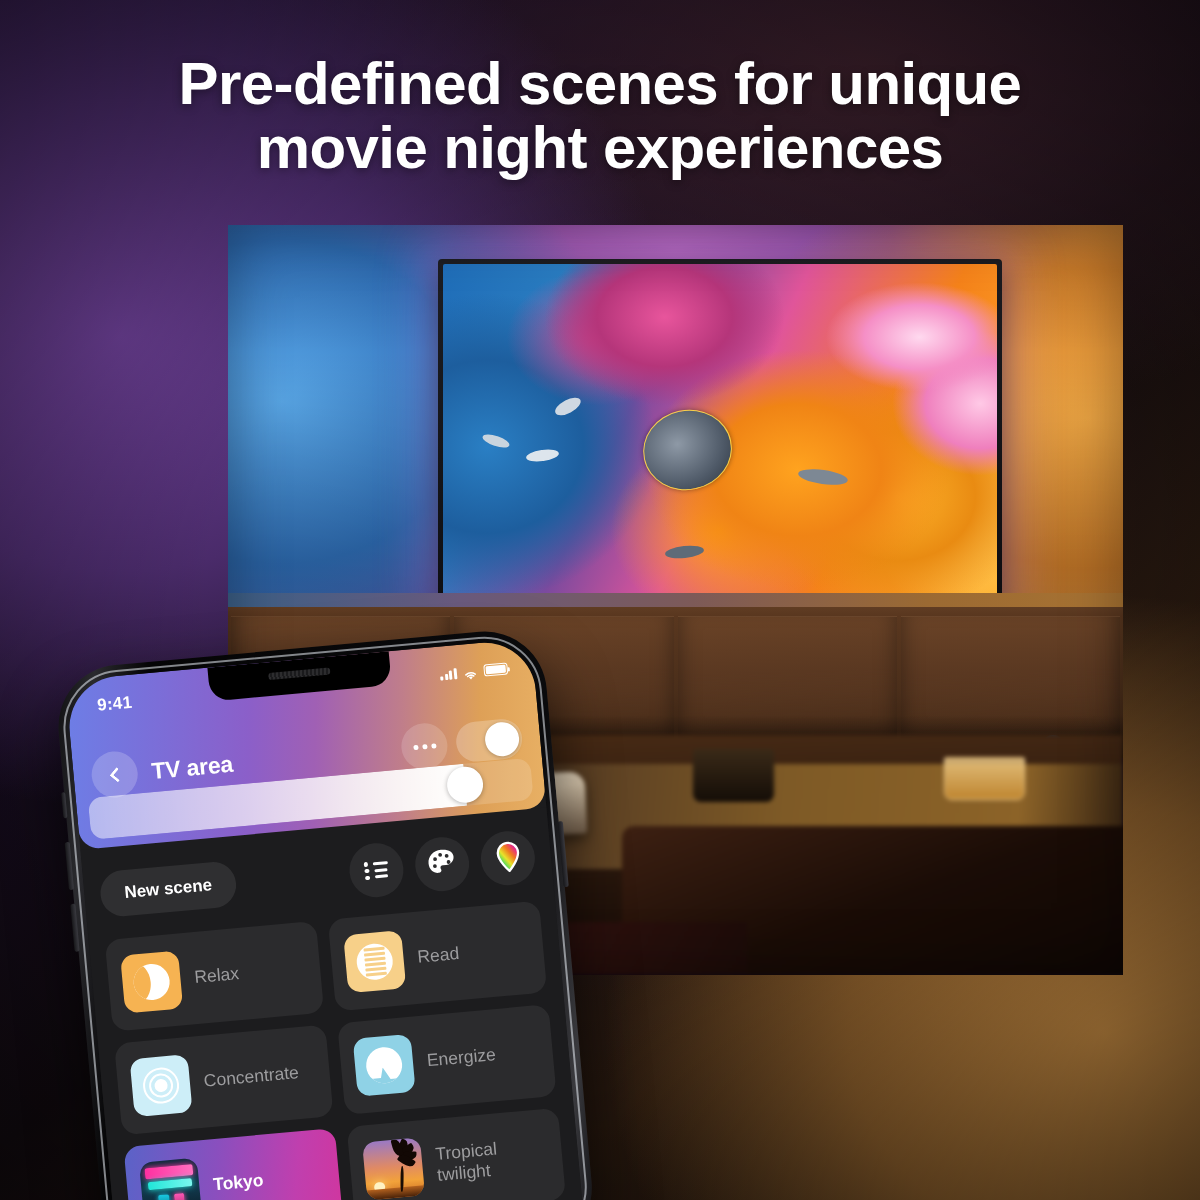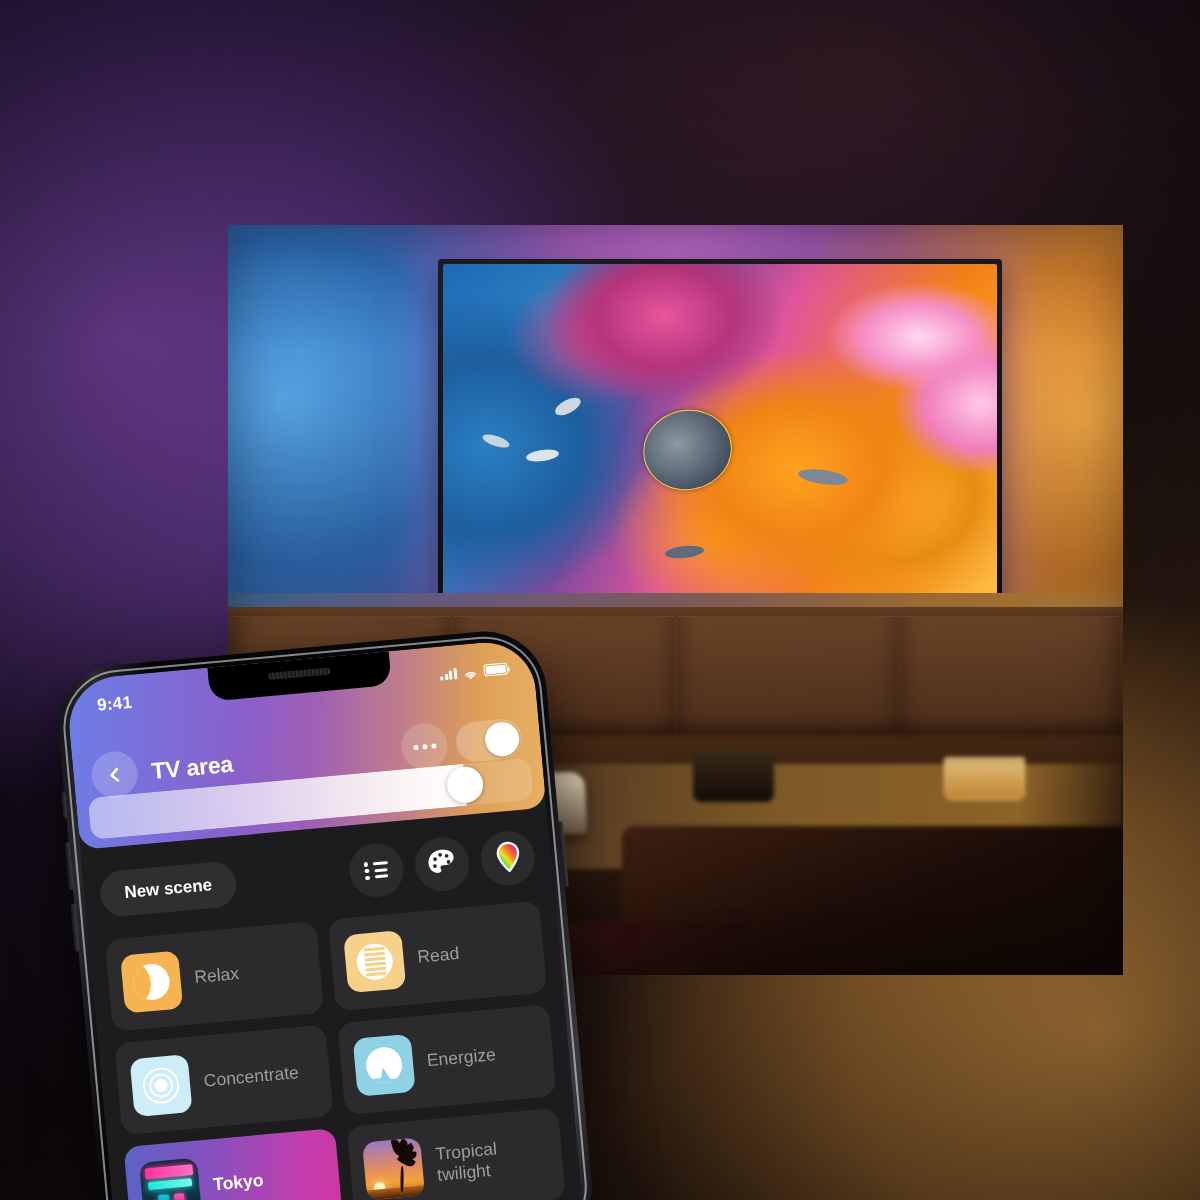--- a/index.html
+++ b/index.html
@@ -437,20 +437,24 @@
   }
 </style>
 </head>
 <body>
 
 <div id="stage">
 
   <div class="bg-base"></div>
   <div class="bg-vig"></div>
 
+  <div class="headline">
+    <span>Pre-defined scenes for unique</span>
+    <span class="l2">movie night experiences</span>
+  </div>
 
   <div class="photo">
     <div class="wall"></div>
 
     <div class="tv">
       <div class="tv-bezel"></div>
       <div class="tv-screen">
         <div class="reef"></div>
         <div class="reef-fish f-big"></div>
         <div class="reef-fish f-s1"></div>

